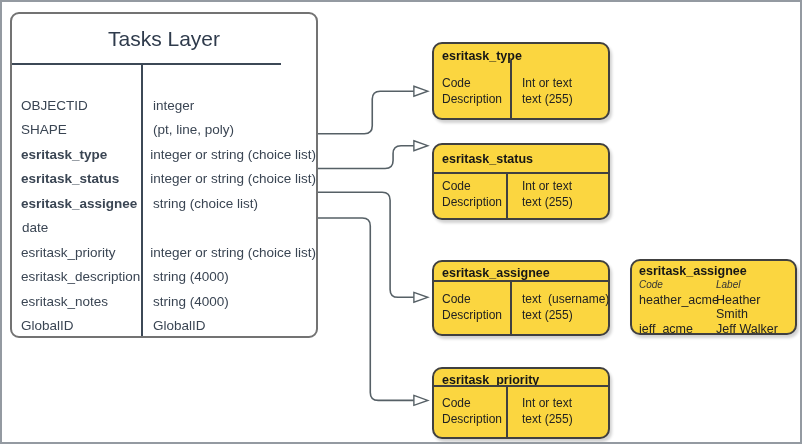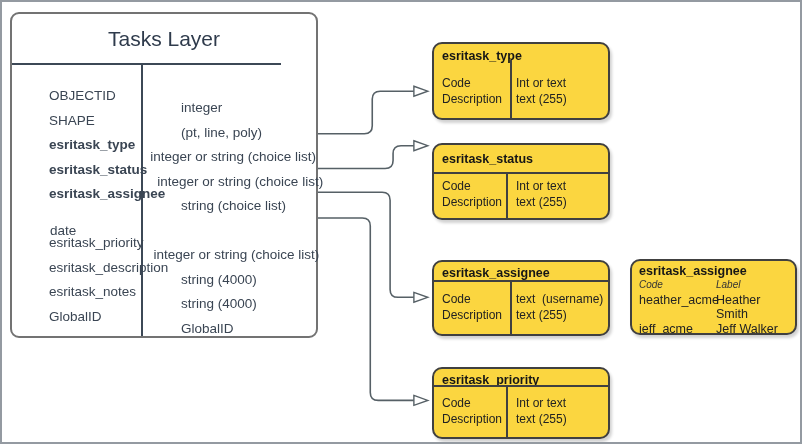--- a/index.html
+++ b/index.html
@@ -13,37 +13,37 @@
   
   .tasks-table{
     position:absolute;left:8px;top:10px;width:308px;height:326px;box-sizing:border-box;
     background:#fff;border:2px solid #737373;border-radius:9px;color:#3a4553;
   }
   .tasks-title{position:absolute;top:13px;left:0;width:100%;text-align:center;
     font-size:21px;color:#2f3b4c;}
   .tasks-title-divider{position:absolute;top:49px;left:0;width:269px;height:2px;background:#3c4856;}
   .tasks-col-divider{position:absolute;top:49px;bottom:0;left:129px;width:2px;background:#3c4856;}
   .tasks-rows{position:absolute;top:74px;left:0;right:0;}
-  .trow{height:24.55px;display:flex;align-items:flex-start;font-size:13.5px;padding-left:28px;}
+  .trow{height:24.55px;display:flex;align-items:flex-end;font-size:13.5px;}
   .trow .fname{width:131px;padding-left:9px;box-sizing:border-box;white-space:nowrap;}
   .trow .fname.bold{font-weight:bold;}
   .trow .ftype{padding-left:10px;white-space:nowrap;margin-top:12px;}
 
   
   .dbox{
     position:absolute;width:178px;box-sizing:border-box;background:#fbd640;
     border:2px solid #404040;border-radius:10px;color:#222;
     box-shadow:2px 3px 3px rgba(0,0,0,0.18);
   }
   .dbox .dtitle{position:absolute;left:8px;font-weight:bold;font-size:12.5px;color:#161616;white-space:nowrap;}
   .dbox .hdiv{position:absolute;left:0;right:0;height:2px;background:#404040;}
   .dbox .vdiv{position:absolute;width:2px;background:#404040;bottom:0;}
   .dbox .cell{position:absolute;font-size:12px;line-height:16px;white-space:pre;}
   .dbox .cell.l{left:8px;}
-  .dbox .cell.r{left:82px;}
+  .dbox .cell.r{left:88px;}
 
   
   .cvd-box{
     position:absolute;left:628px;top:257px;width:167px;height:76px;box-sizing:border-box;
     background:#fbd640;border:2px solid #404040;border-radius:10px;color:#222;
     box-shadow:2px 3px 3px rgba(0,0,0,0.18);padding:3px 0 0 7px;overflow:hidden;
   }
   .cvd-title{font-weight:bold;font-size:12.5px;color:#161616;}
   .cvd-grid{display:grid;grid-template-columns:77px auto;column-gap:0;line-height:14.5px;}
   .cvd-head{font-style:italic;font-size:10px;color:#333;}

